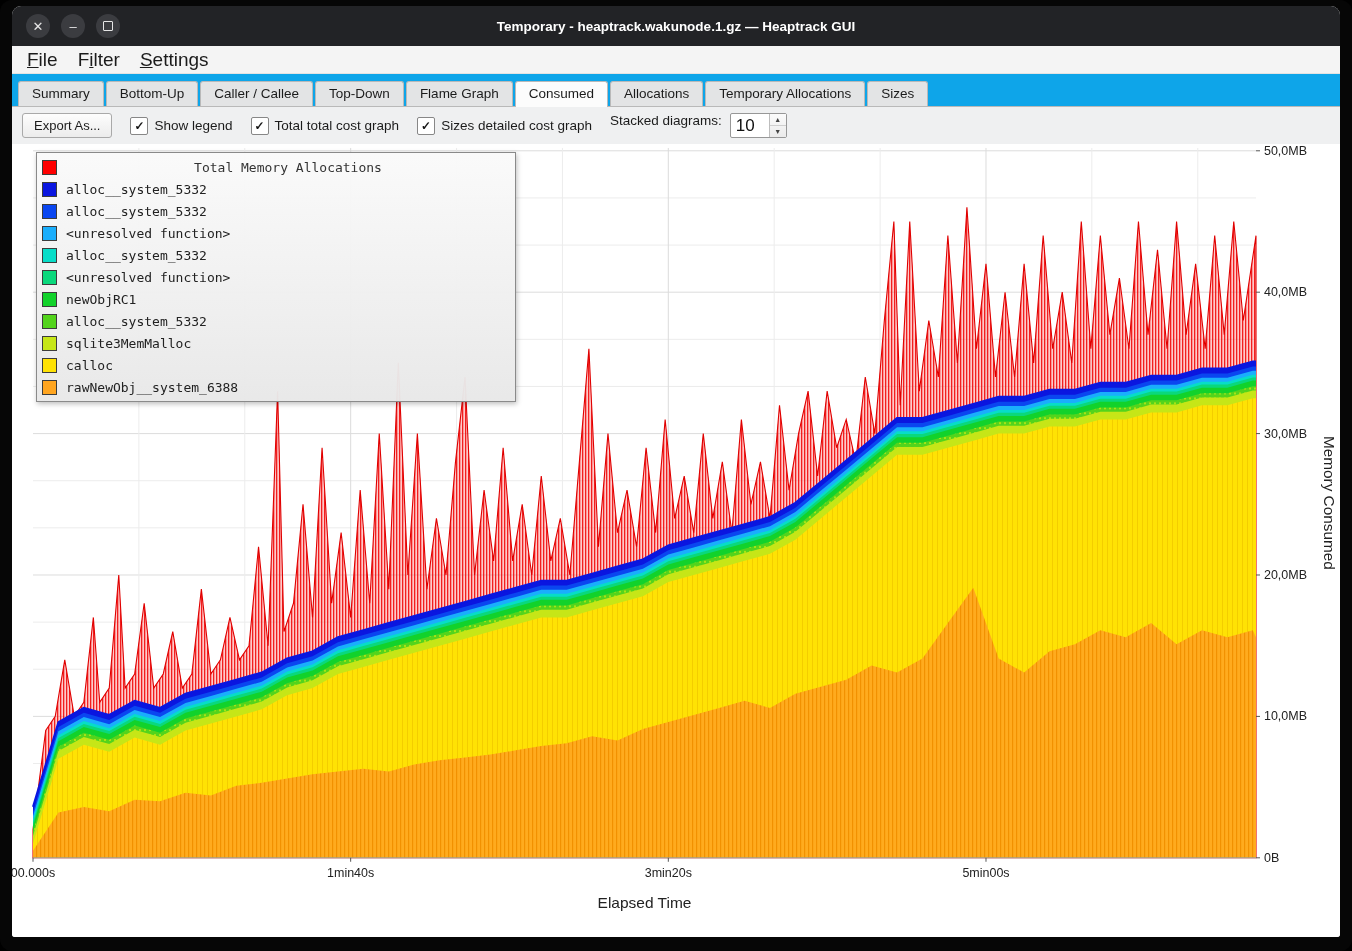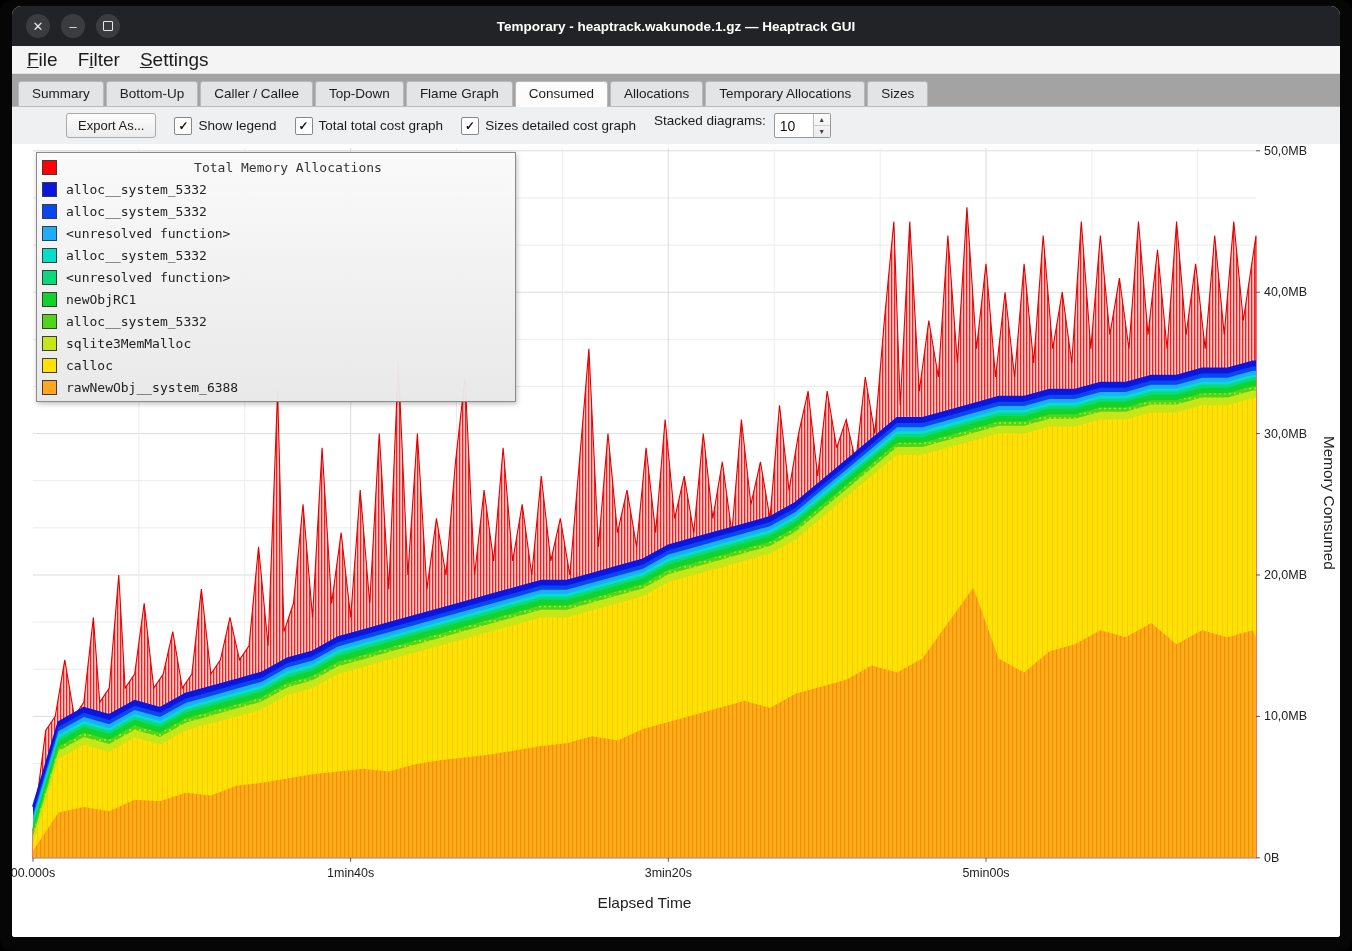--- a/index.html
+++ b/index.html
@@ -17,37 +17,37 @@
   .win-btn .sq { width:8px; height:8px; border:1.4px solid #e6e6e6; border-radius:1px; }
   .title { position:absolute; left:0; right:0; text-align:center; color:#ffffff; font-weight:bold; font-size:13.5px; }
 
   
   .menubar { height:27px; background:#f4f4f4; display:flex; align-items:center; padding-left:6px; gap:2px;
              font-size:19px; color:#1b1b1b; border-bottom:1px solid #e3e3e3; flex:0 0 auto; }
   .menu-item { padding:3px 9px; border-radius:3px; }
   .menu-item u { text-decoration:underline; }
 
   
-  .tabstrip { background:#a3a3a3; padding:5px 4px 0 6px; display:flex; align-items:flex-end;
+  .tabstrip { background:#0ea5e9; padding:5px 4px 0 6px; display:flex; align-items:flex-end;
               border-bottom:1px solid #b9b9b9; flex:0 0 auto; height:27px; }
   .tab { background:#e3e4e5; border:1px solid #b9b9b9; border-bottom:none; border-radius:3px 3px 0 0;
          padding:4px 13px 5px 13px; margin-right:2px; font-size:13.5px; color:#1b1b1b; white-space:nowrap; }
   .tab.active { background:#fcfcfc; margin-bottom:-1px; padding-bottom:6px;margin-top:24px; }
 
   
   .toolbar { height:37px; display:flex; align-items:center; gap:18px; padding:0 10px;
-             background:#eff0f1; font-size:13.5px; color:#1b1b1b; flex:0 0 auto;margin-left:44px; }
+             background:#eff0f1; font-size:13.5px; color:#1b1b1b; flex:0 0 auto; }
   .export-btn { padding:4px 11px; background:linear-gradient(#fdfdfd,#ececec); border:1px solid #a9a9a9;
                 border-radius:3px; font-size:13px; color:#1b1b1b; font-family:"Liberation Sans",sans-serif; }
   .cb { display:flex; align-items:center; gap:6px; }
   .cb .box { width:16px; height:16px; background:#fff; border:1px solid #878787; border-radius:2px;
              display:flex; align-items:center; justify-content:center; font-size:12px; font-weight:bold; color:#141414; }
   .spin-wrap { display:flex; align-items:flex-start; gap:8px; }
   .spin { display:flex; align-items:stretch; border:1px solid #979797; background:#fff; border-radius:2px; height:23px; }
-  .spin .val { width:28px; padding:0 5px; font-size:14px; display:flex; align-items:center; color:#111; }
+  .spin .val { width:28px; padding:0 5px; font-size:17px; display:flex; align-items:center; color:#111; }
   .spin .btns { display:flex; flex-direction:column; border-left:1px solid #bdbdbd; width:16px;
                 background:linear-gradient(#fbfbfb,#ebebeb); }
   .spin .btns div { flex:1; display:flex; align-items:center; justify-content:center; font-size:7px; color:#444; }
   .spin .btns div:last-child { border-top:1px solid #cfcfcf; }
 
   
   .chart-wrap { flex:1; background:#ffffff; position:relative; }
   #chart-svg { position:absolute; inset:0; width:100%; height:100%; }
   #chart-svg text { font-family:"Liberation Sans",sans-serif; fill:#222; }
 

